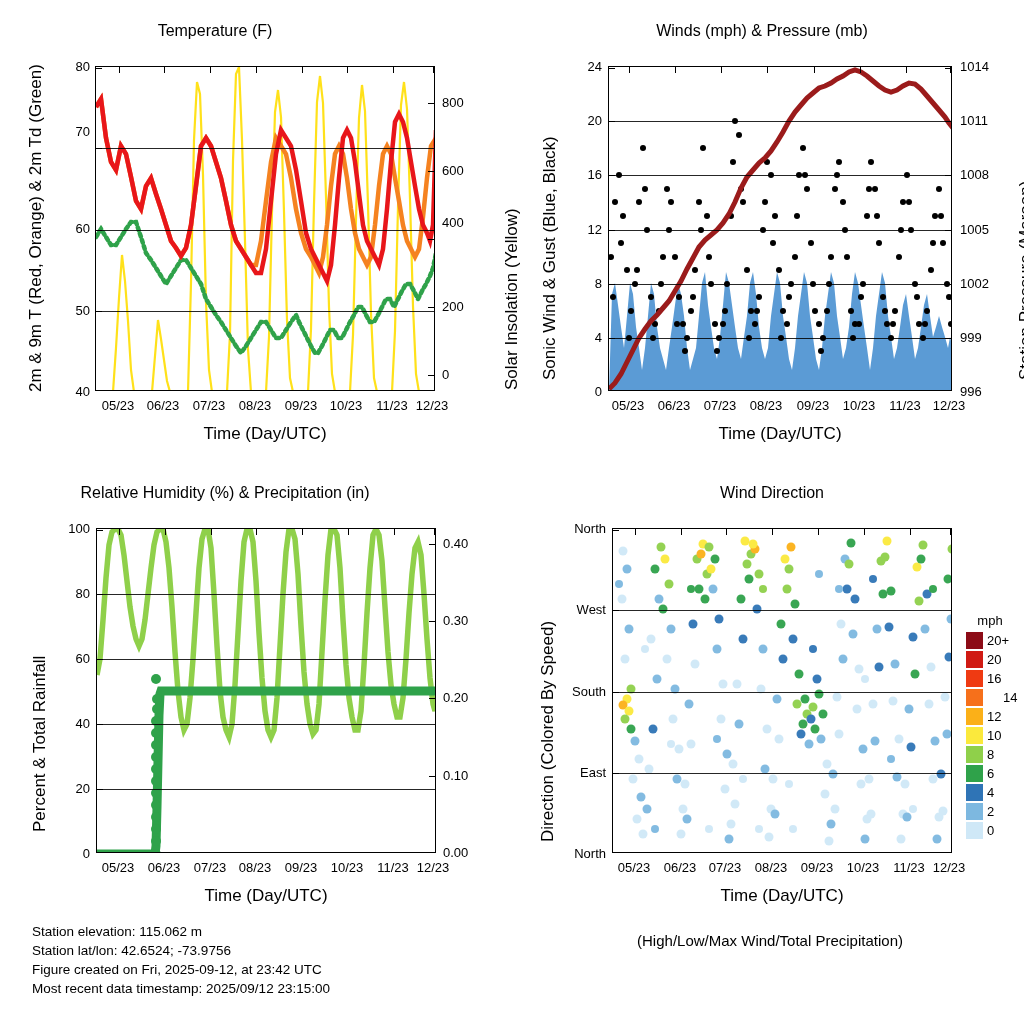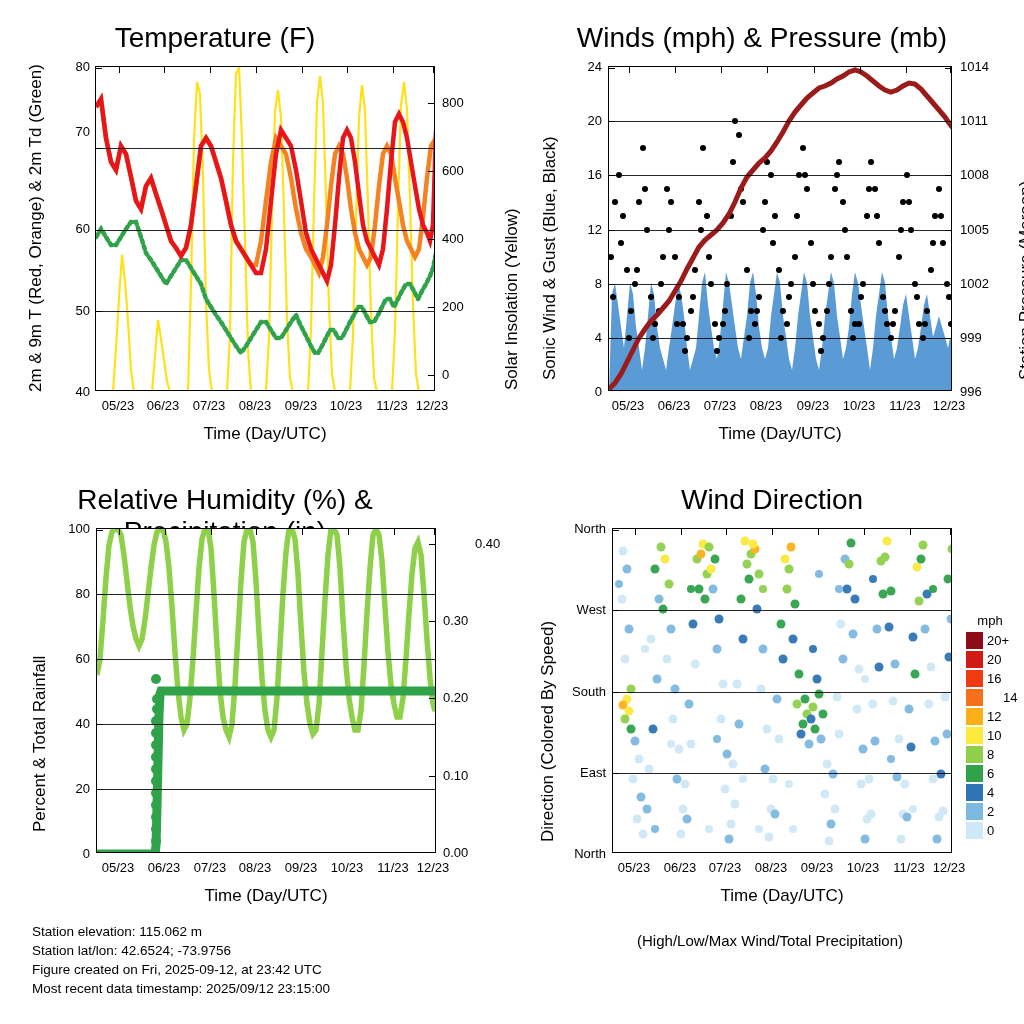--- a/index.html
+++ b/index.html
@@ -1,19 +1,19 @@
 <!DOCTYPE html>
 <html><head>
 <meta charset="utf-8">
 <style>
   html,body{margin:0;padding:0;background:#ffffff;}
   body{width:1024px;height:1024px;font-family:"Liberation Sans",sans-serif;color:#000;overflow:hidden;}
   .page{position:relative;width:1024px;height:1024px;}
   .panel{position:absolute;}
-  .title{font-size:28px;text-align:center;}
+  .title{font-size:16px;text-align:center;}
   .axis-label{font-size:17px;}
   .vlabel{position:absolute;transform-origin:0 0;white-space:nowrap;font-size:17px;}
   .plotbox{position:absolute;border:1.6px solid #000;box-sizing:border-box;background:#fff;overflow:hidden;}
   .gridline{position:absolute;left:0;right:0;height:1px;background:#000;opacity:.85;}
   .xtick{position:absolute;top:0;width:1px;height:6px;background:#000;}
   .ytickm{position:absolute;left:0;width:6px;height:1px;background:#000;}
   .ytickmr{position:absolute;right:0;width:6px;height:1px;background:#000;}
   .xlabels{position:absolute;font-size:13px;}
   .xlabels span{position:absolute;transform:translateX(-50%);}
   .ylabels span{position:absolute;font-size:13px;transform:translateY(-50%);}
@@ -74,21 +74,21 @@
     <div class="ylabels" style="position:absolute;left:50px;top:66px;width:40px;height:325px;">
       <span style="right:0;top:0;">80</span>
       <span style="right:0;top:65px;">70</span>
       <span style="right:0;top:162px;">60</span>
       <span style="right:0;top:244px;">50</span>
       <span style="right:0;top:325px;">40</span>
     </div>
     <div class="ylabels" style="position:absolute;left:442px;top:66px;width:45px;height:325px;">
       <span style="left:0;top:36px;">800</span>
       <span style="left:0;top:104px;">600</span>
-      <span style="left:0;top:172px;">400</span>
+      <span style="left:0;top:156px;">400</span>
       <span style="left:0;top:240px;">200</span>
       <span style="left:0;top:308px;">0</span>
     </div>
 
     <div class="xlabels" style="left:95px;top:398px;width:340px;">
       <span style="left:23px;">05/23</span>
       <span style="left:68px;">06/23</span>
       <span style="left:114px;">07/23</span>
       <span style="left:160px;">08/23</span>
       <span style="left:206px;">09/23</span>
@@ -358,21 +358,21 @@
 
     <div class="ylabels" style="position:absolute;left:50px;top:66px;width:40px;height:325px;">
       <span style="right:0;top:0;">100</span>
       <span style="right:0;top:65px;">80</span>
       <span style="right:0;top:130px;">60</span>
       <span style="right:0;top:195px;">40</span>
       <span style="right:0;top:260px;">20</span>
       <span style="right:0;top:325px;">0</span>
     </div>
     <div class="ylabels" style="position:absolute;left:443px;top:66px;width:45px;height:325px;">
-      <span style="left:0;top:15px;margin-left:32px;">0.40</span>
+      <span style="left:0;top:15px;">0.40</span>
       <span style="left:0;top:92px;">0.30</span>
       <span style="left:0;top:169px;">0.20</span>
       <span style="left:0;top:247px;">0.10</span>
       <span style="left:0;top:324px;">0.00</span>
     </div>
 
     <div class="xlabels" style="left:96px;top:398px;width:340px;">
       <span style="left:22px;">05/23</span>
       <span style="left:68px;">06/23</span>
       <span style="left:114px;">07/23</span>

